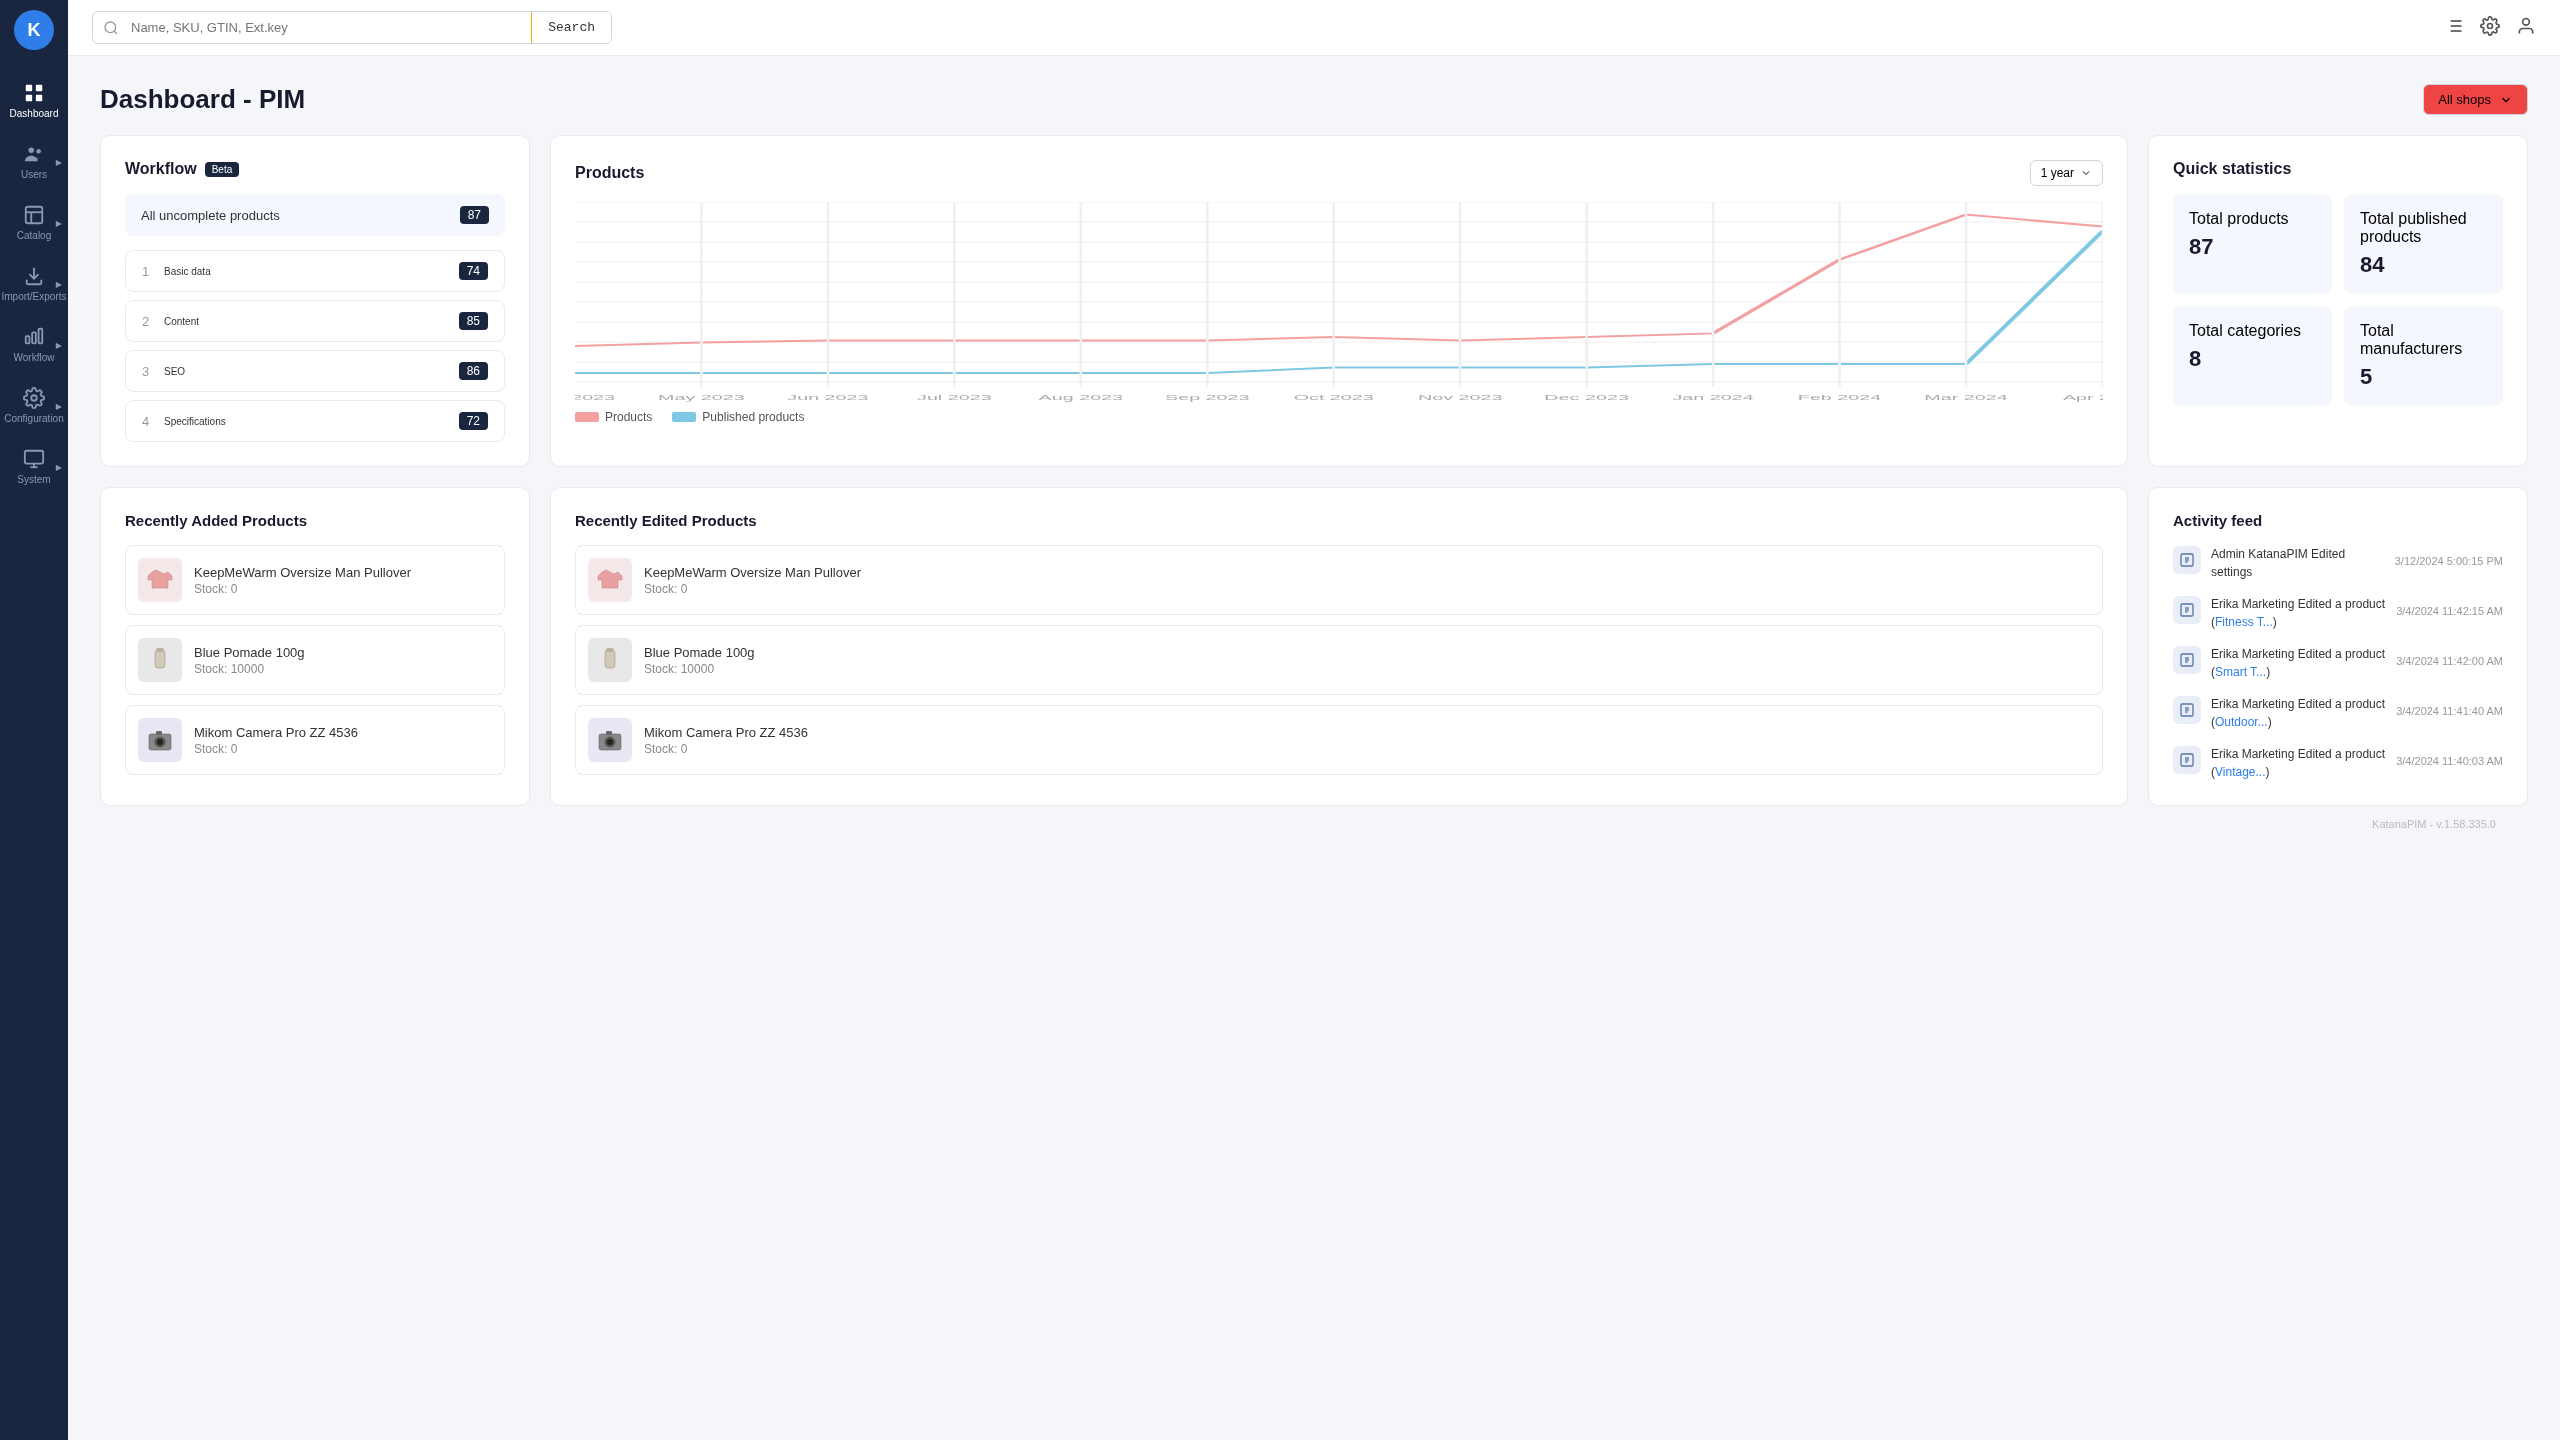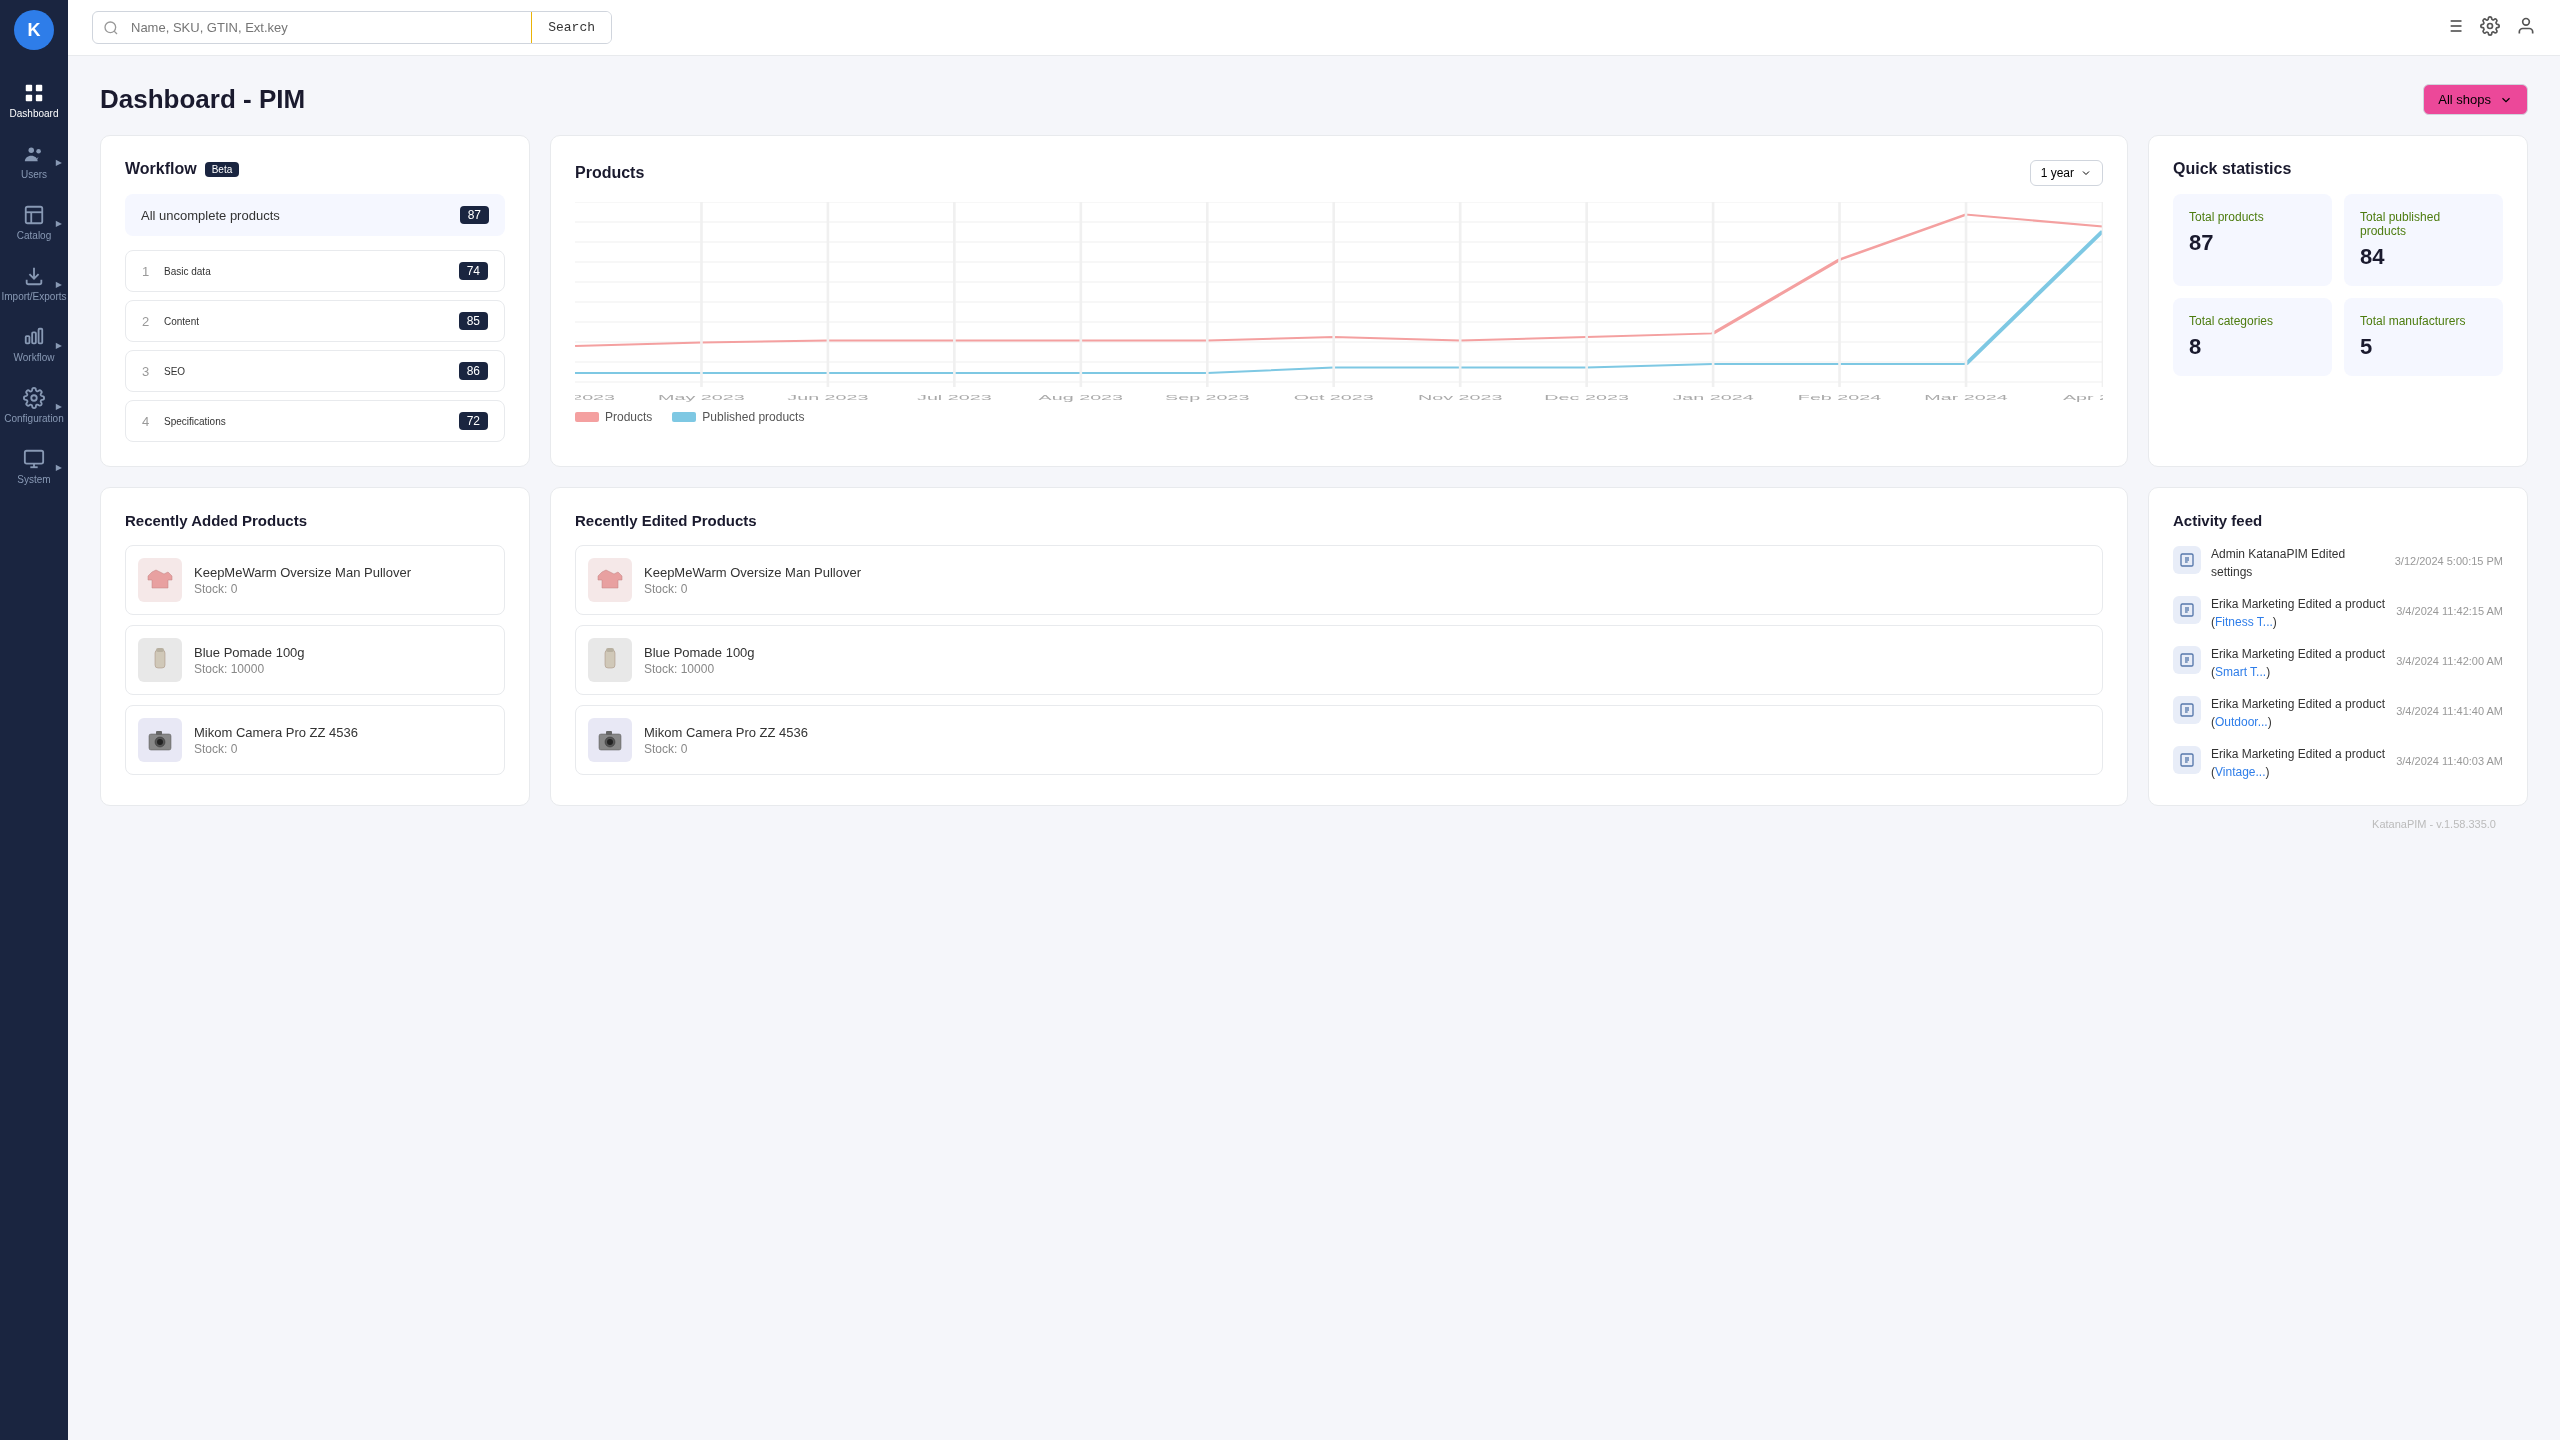--- a/index.html
+++ b/index.html
@@ -25,21 +25,21 @@
     .search-bar input { flex: 1; border: none; outline: none; padding: 8px 12px; font-size: 13px; color: #b91c1c; }
     .search-btn { background: white; border: none; border-left: 1px solid #eab308; padding: 8px 16px; cursor: pointer; font-size: 13px; color: #333; font-family: Liberation Mono, monospace; }
     .header-spacer { flex: 1; }
     .header-icons { display: flex; align-items: center; gap: 16px; }
     .header-icon { color: #555; cursor: pointer; }
 
     
     .page-content { flex: 1; overflow-y: auto; padding: 28px 32px; }
     .page-header { display: flex; align-items: center; justify-content: space-between; margin-bottom: 20px; }
     .page-title { font-size: 26px; font-weight: 600; color: #1a1a2e; }
-    .shop-selector { border: 1px solid #d0d5dd; border-radius: 6px; padding: 7px 14px; font-size: 13px; display: flex; align-items: center; gap: 8px; cursor: pointer; background: #ec4899; }
+    .shop-selector { border: 1px solid #d0d5dd; border-radius: 6px; padding: 7px 14px; font-size: 13px; display: flex; align-items: center; gap: 8px; cursor: pointer; background: #ef4444; }
 
     
     .dashboard-card { background: white; border-radius: 10px; border: 1px solid #e8eaed; padding: 24px; }
 
     .main-grid { display: grid; grid-template-columns: 430px 1fr 380px; gap: 20px; margin-bottom: 20px; }
 
     
     .workflow-title { display: flex; align-items: center; gap: 8px; font-size: 16px; font-weight: 600; color: #1a1a2e; margin-bottom: 16px; }
     .beta-badge { background: #1a2540; color: white; font-size: 10px; padding: 2px 7px; border-radius: 4px; font-weight: 500; }
     .workflow-all-row { background: #f5f7ff; border-radius: 8px; padding: 12px 16px; display: flex; justify-content: space-between; align-items: center; margin-bottom: 14px; cursor: pointer; }
@@ -58,21 +58,21 @@
     .period-selector { border: 1px solid #d0d5dd; border-radius: 6px; padding: 5px 10px; font-size: 12px; display: flex; align-items: center; gap: 6px; cursor: pointer; }
     .chart-area { height: 200px; position: relative; }
     .chart-legend { display: flex; gap: 20px; margin-top: 8px; }
     .legend-item { display: flex; align-items: center; gap: 6px; font-size: 12px; color: #555; }
     .legend-dot { width: 24px; height: 10px; border-radius: 2px; }
 
     
     .stats-title { font-size: 16px; font-weight: 600; color: #1a1a2e; margin-bottom: 16px; }
     .stats-grid { display: grid; grid-template-columns: 1fr 1fr; gap: 12px; }
     .stat-box { background: #f5f7ff; border-radius: 8px; padding: 16px; }
-    .stat-label { font-size: 12px; color: #4d7c0f; margin-bottom: 6px; }
+    .stat-label { font-size: 16px; color: #000000; margin-bottom: 6px; }
     .stat-value { font-size: 22px; font-weight: 700; color: #1a1a2e; }
 
     
     .bottom-grid { display: grid; grid-template-columns: 430px 1fr 380px; gap: 20px; }
     .section-title { font-size: 15px; font-weight: 600; color: #1a1a2e; margin-bottom: 16px; }
     .product-list { display: flex; flex-direction: column; gap: 10px; }
     .product-row { border: 1px solid #e8eaed; border-radius: 8px; padding: 12px; display: flex; align-items: center; gap: 12px; cursor: pointer; }
     .product-thumb { width: 44px; height: 44px; border-radius: 6px; display: flex; align-items: center; justify-content: center; overflow: hidden; }
     .product-thumb-pullover { background: #f5e8e8; }
     .product-thumb-pomade { background: #e8e8e8; }

